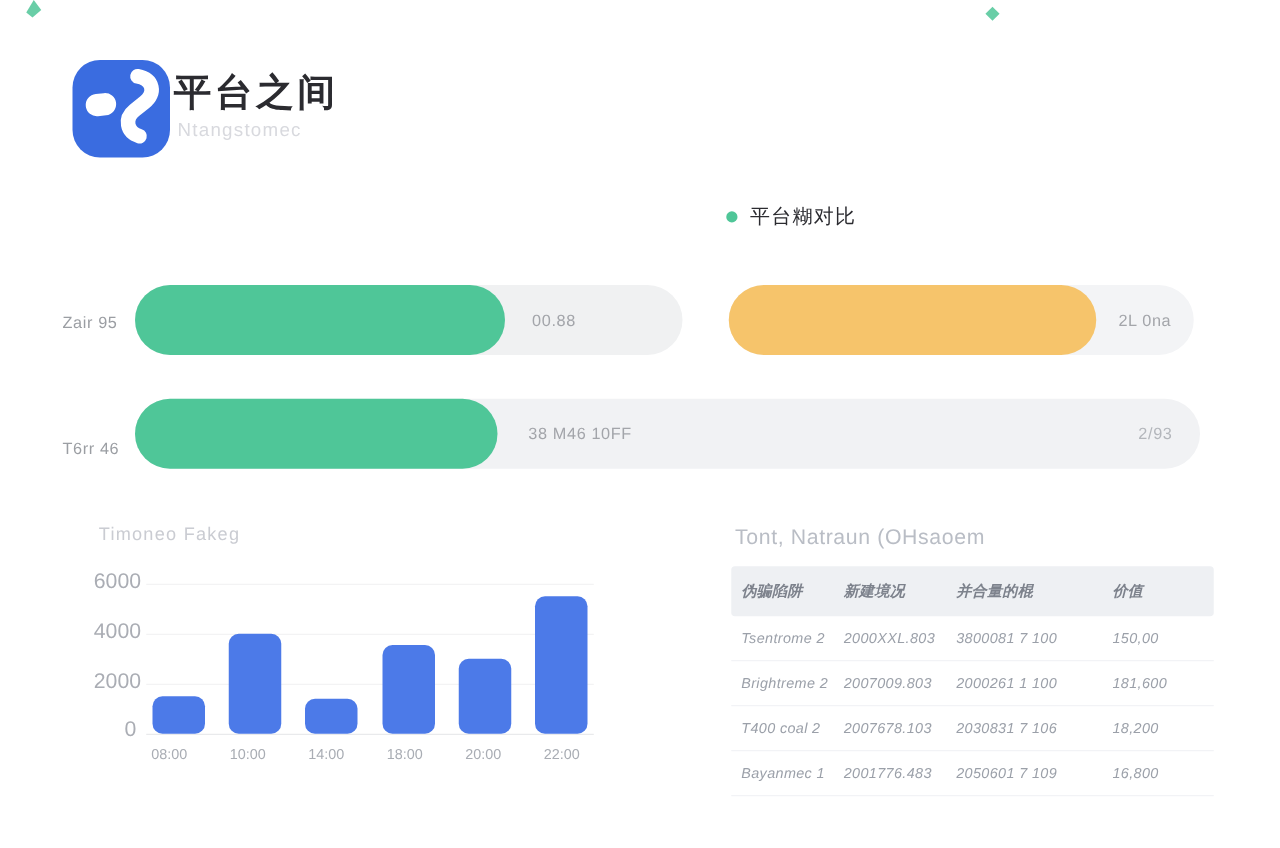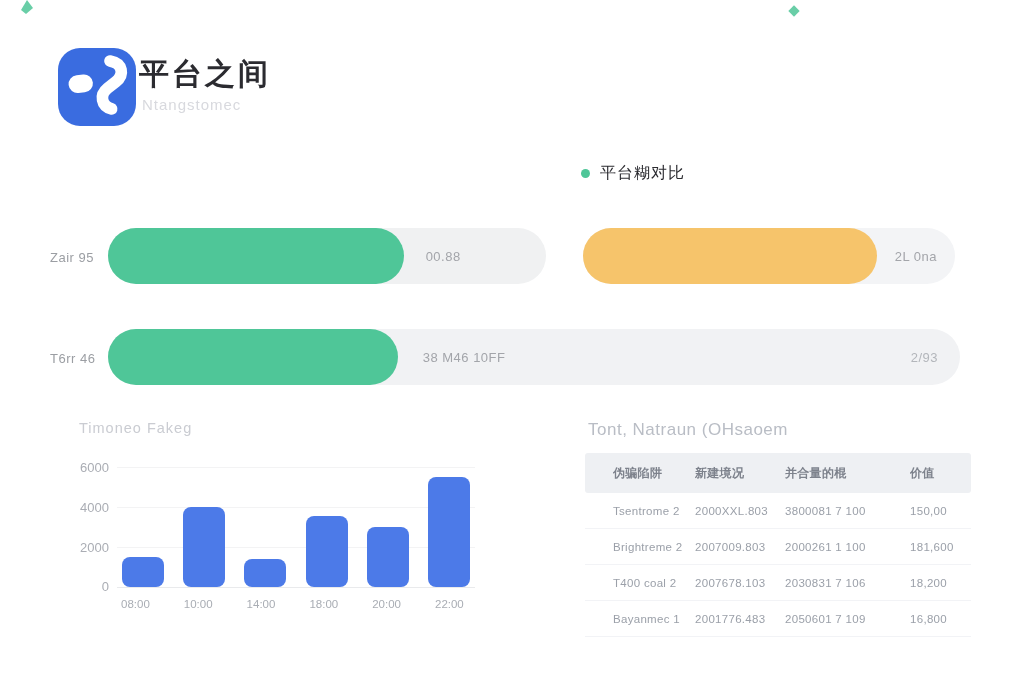--- a/index.html
+++ b/index.html
@@ -25,39 +25,39 @@
   
   .row-label{position:absolute;font-size:13px;color:#9b9ea3;letter-spacing:.5px;}
   .track{position:absolute;height:56px;border-radius:28px;background:#f0f1f2;}
   .fill{position:absolute;left:0;top:0;bottom:0;border-radius:28px;}
   .fill.green{background:#4fc698;}
   .fill.orange{background:#f6c46b;}
   .track-val{position:absolute;top:50%;transform:translateY(-50%);font-size:13px;color:#a3a5aa;letter-spacing:.5px;white-space:nowrap;}
 
   .t-r1-left{left:108px;top:228px;width:438px;}
   .t-r1-right{left:583px;top:228px;width:372px;background:#f3f4f6;}
-  .t-r2{left:108px;top:329px;width:852px;background:#f1f2f4;}
+  .t-r2{left:108px;top:319px;width:852px;background:#f1f2f4;}
 
   
   .chart-title{position:absolute;left:79px;top:420px;font-size:14.5px;color:#caccd2;letter-spacing:1px;}
   .plot{position:absolute;left:75px;top:450px;width:408px;height:170px;}
   .plot-region{position:absolute;left:42px;top:6px;width:358px;height:132px;}
   .gridline{position:absolute;left:0;right:0;height:1px;background:#f3f3f4;}
   .gridline.base{background:#e9eaec;}
-  .ytick{position:absolute;left:-42px;width:34px;text-align:right;font-size:13px;color:#aaadb4;}
+  .ytick{position:absolute;left:-42px;width:34px;text-align:right;font-size:17px;color:#aaadb4;}
   .bars{position:absolute;left:4px;right:4px;bottom:1px;display:flex;justify-content:space-between;align-items:flex-end;}
   .bar-slot{width:44px;display:flex;justify-content:center;}
   .vbar{width:42px;background:#4c7ae8;border-radius:8px;}
   .xlabels{position:absolute;left:46px;right:4px;top:148px;display:flex;justify-content:space-between;}
   .xlab{width:44px;text-align:left;font-size:11.5px;color:#a9adb4;}
 
   
   .table-title{position:absolute;left:588px;top:420px;font-size:17px;color:#b9bdc5;letter-spacing:.5px;}
   .dtable{position:absolute;left:585px;top:453px;width:386px;}
-  .trow{display:grid;grid-template-columns:82px 90px 125px 71px;padding-left:28px;align-items:center;}
+  .trow{display:grid;grid-template-columns:82px 90px 125px 71px;padding-left:8px;align-items:center;font-style:italic;}
   .thead{background:#eef0f3;height:40px;border-radius:3px;font-size:12px;font-weight:bold;color:#7d828c;}
   .tbody-row{height:35px;border-bottom:1px solid #f2f3f6;font-size:11.5px;color:#9ba0a9;}
   .tcell{white-space:nowrap;overflow:hidden;letter-spacing:.3px;}
 </style>
 </head>
 <body>
 
 <div class="stage">
 
   <svg class="decor" style="left:20px;top:0px" width="16" height="16">

